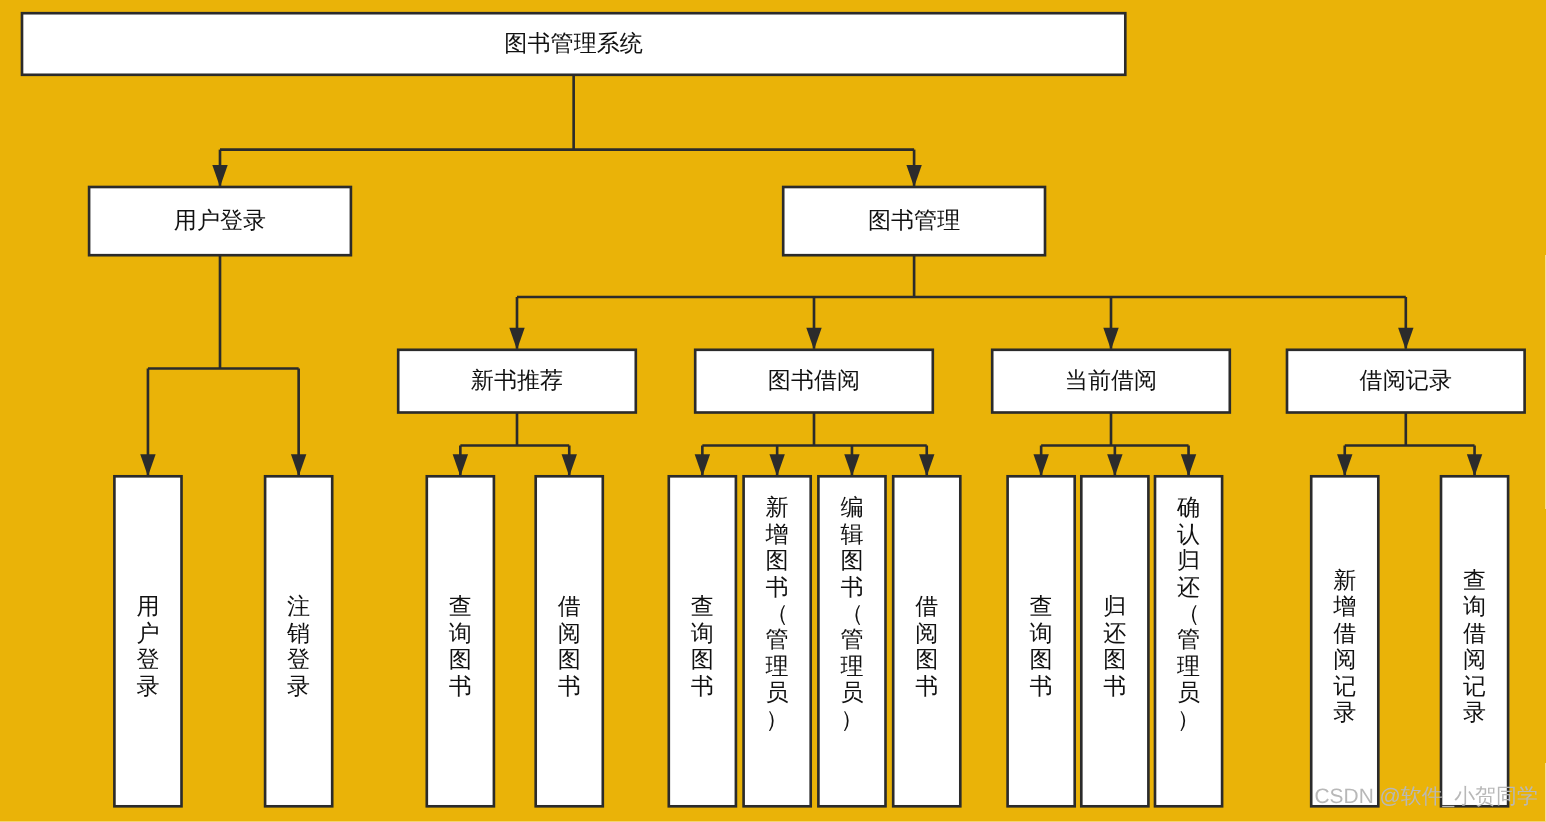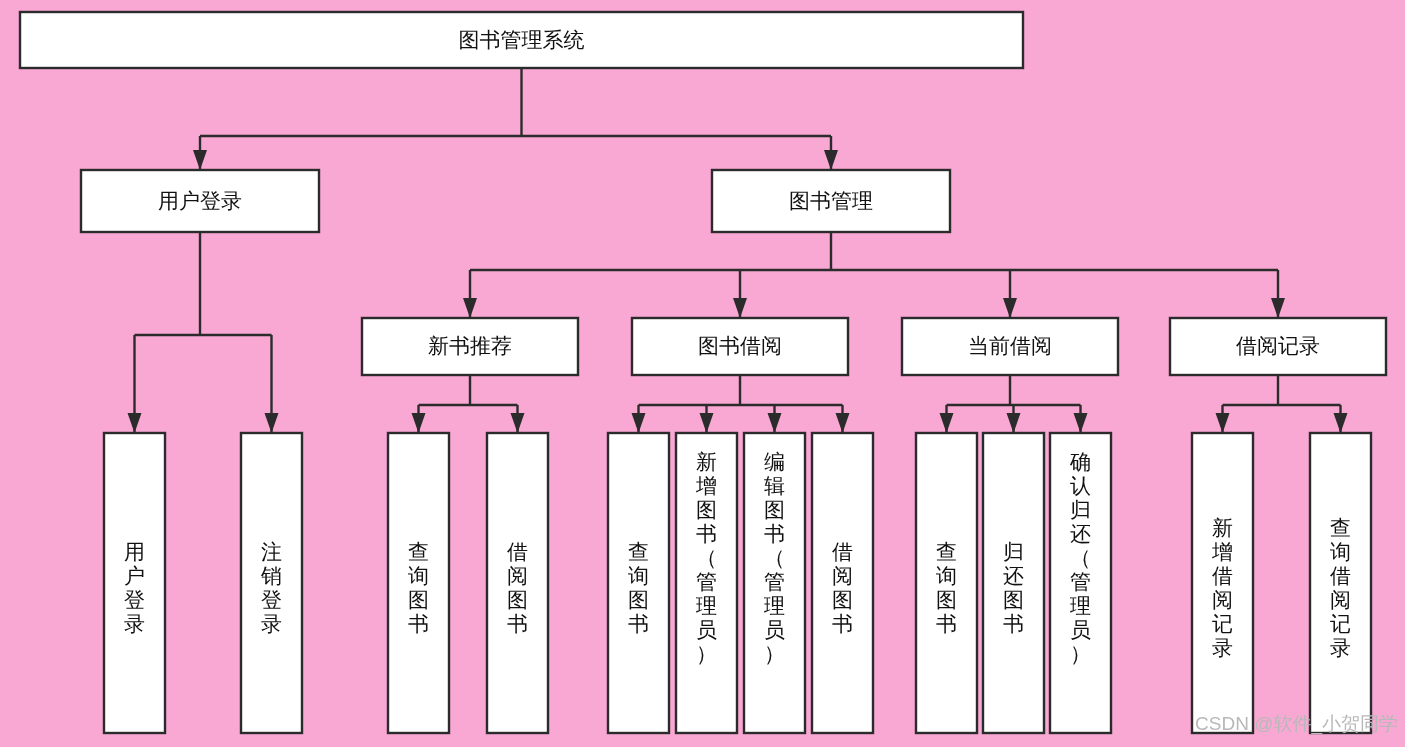--- a/index.html
+++ b/index.html
@@ -8,21 +8,21 @@
     padding: 0;
     background: #ffffff;
   }
   body {
     font-family: "Liberation Sans", "DejaVu Sans", sans-serif;
   }
   #diagram-root {
     position: relative;
     width: 1405px;
     height: 747px;
-    background: #f9a8d4;
+    background: #eab308;
     overflow: hidden;
   }
   svg.diagram-canvas {
     position: absolute;
     left: 0;
     top: 0;
     width: 1405px;
     height: 747px;
     display: block;
   }

